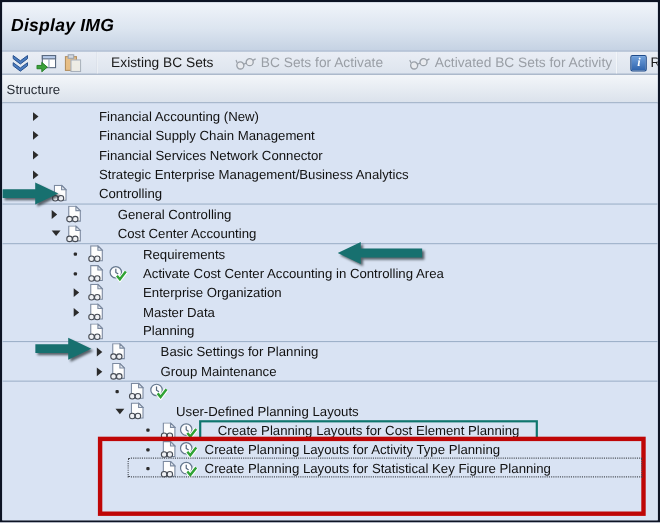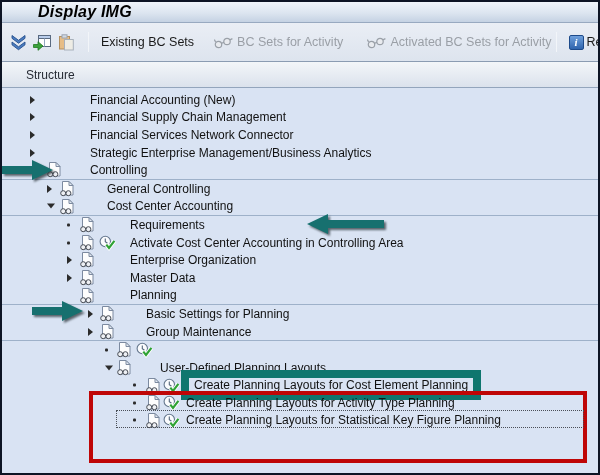--- a/index.html
+++ b/index.html
@@ -3,49 +3,49 @@
 <meta charset="utf-8">
 <style>
   * { margin:0; padding:0; box-sizing:border-box; }
   html,body { width:600px; height:475px; font-family:"Liberation Sans", sans-serif; }
   #window {
     position:relative; width:600px; height:475px;
     border:2px solid #0d1424; background:#d9e3f3; overflow:hidden;
   }
   
   #titlebar {
-    height:21px; background:linear-gradient(#f0f4fa, #dce5f0 55%, #c5d2e3);
+    height:45px; background:linear-gradient(#f0f4fa, #dce5f0 55%, #c5d2e3);
     border-bottom:1px solid #98a9c0; display:flex; align-items:center;
-    padding-left:36px;
+    padding-left:8px;
   }
   #titlebar .title {
     font-size:16px; font-weight:bold; font-style:italic; color:#000;
     letter-spacing:0.2px;
   }
   
   #toolbar {
-    height:39px; background:linear-gradient(#eaeef5,#dde4ee);
+    height:21px; background:linear-gradient(#eaeef5,#dde4ee);
     border-bottom:1px solid #8b9cb2; display:flex; align-items:center;
     padding:0 2px 0 8px; overflow:hidden; white-space:nowrap;
   }
   .tb-iconbtn { width:22px; height:22px; display:flex; align-items:center; justify-content:center; margin-right:6px; border-radius:2px; }
   .tb-sep { width:1px; height:20px; background:#aab6c6; border-right:1px solid #f2f5f9; margin:0 8px; flex:none; }
   .tb-textbtn { font-size:12.5px; color:#1a1a1a; padding:2px 4px; display:flex; align-items:center; gap:4px; }
   .tb-textbtn.disabled { color:#9a9fa6; }
   .push-right { margin-left:auto; }
   .info-icon {
     width:15px; height:15px; border-radius:2px; flex:none;
     background:linear-gradient(#6fa0dc,#2f64ad); border:1px solid #1d4a8a;
     color:#fff; font-family:"Liberation Serif", serif; font-weight:bold;
     font-size:11px; font-style:italic; text-align:center; line-height:13px;
   }
   
   #structure-header {
     height:26px; background:linear-gradient(#f3f6f9,#dbe2ec);
-    border-bottom:1px solid #93a5bc; display:flex; align-items:center; padding-left:24px;
+    border-bottom:1px solid #93a5bc; display:flex; align-items:center; padding-left:4px;
   }
   #structure-header span { font-size:12px; color:#272c35; }
   
   #tree { position:relative; height:380px; background:#d9e3f3; padding-top:3px; overflow:hidden; }
   .row { position:relative; height:17.6px; }
   .row .toggle, .row .bullet { position:absolute; top:50%; transform:translateY(-50%); left:var(--tx); }
   .row .doc   { position:absolute; top:1px; left:var(--dx); }
   .row .clock { position:absolute; top:1px; left:var(--cx); }
   .row .label { position:absolute; top:50%; transform:translateY(-50%); left:var(--lx);
                 font-size:12px; color:#111; white-space:nowrap; }
@@ -54,21 +54,21 @@
   .lv2 { --tx:65px; --dx:77px; --cx:97px;  --lx:128px; }
   .lv3 { --tx:86px; --dx:97px; --lx:144px; }
   .lv4 { --tx:103px; --dx:114px; --cx:134px; --lx:158px; }
   .lv5 { --tx:131px; --dx:143px; --cx:161px; --lx:184px; }
   .tri-right { width:0; height:0; border-left:5px solid #2b2b2b;
                border-top:4px solid transparent; border-bottom:4px solid transparent; }
   .tri-down  { width:0; height:0; border-top:5px solid #2b2b2b;
                border-left:4px solid transparent; border-right:4px solid transparent; }
   .dot { width:3px; height:3px; background:#2b2b2b; border-radius:1px; }
   .separator { height:1px; background:#9eb1c9; }
-  .label.hl { border:8px solid #0f766e; padding:0 5px; margin-left:-5px; background:rgba(255,255,255,0.0); }
+  .label.hl { border:2px solid #0f766e; padding:0 15px; margin-left:-5px; background:rgba(255,255,255,0.0); }
   
   .annot-arrow { position:absolute; filter:drop-shadow(2px 2.5px 1.2px rgba(45,55,60,0.75)); pointer-events:none; }
   #highlight-box {
     position:absolute; left:87px; top:303px; width:498px; height:72px;
     border:4px solid #bf0606; pointer-events:none;
   }
   #focus-dotted {
     position:absolute; left:114px; top:322px; width:468px; height:18px;
     border:1px dotted #4a4f57; pointer-events:none;
   }
@@ -111,21 +111,21 @@
     <span style="width:12px; flex:none;"></span>
     <span class="tb-textbtn disabled">
       <svg width="19" height="13" viewBox="0 0 19 13">
         <g stroke="#9aa0a8" fill="#e9ebef" stroke-width="1.2">
           <circle cx="4.5" cy="8.5" r="3.2"></circle>
             <circle cx="13" cy="5.5" r="3.2"></circle>
           <path d="M7.4 7.4 L10 6.3" fill="none"></path>
           <path d="M1.6 6 L0.4 3.6 M15.9 3.9 L18.4 2.6" fill="none"></path>
         </g>
       </svg>
-      <span>BC Sets for Activity</span>
+      <span>BC Sets for Activate</span>
     </span>
     <span style="width:16px; flex:none;"></span>
     <span class="tb-textbtn disabled">
       <svg width="19" height="13" viewBox="0 0 19 13">
         <g stroke="#9aa0a8" fill="#e9ebef" stroke-width="1.2">
           <circle cx="4.5" cy="8.5" r="3.2"></circle>
             <circle cx="13" cy="5.5" r="3.2"></circle>
           <path d="M7.4 7.4 L10 6.3" fill="none"></path>
           <path d="M1.6 6 L0.4 3.6 M15.9 3.9 L18.4 2.6" fill="none"></path>
         </g>

